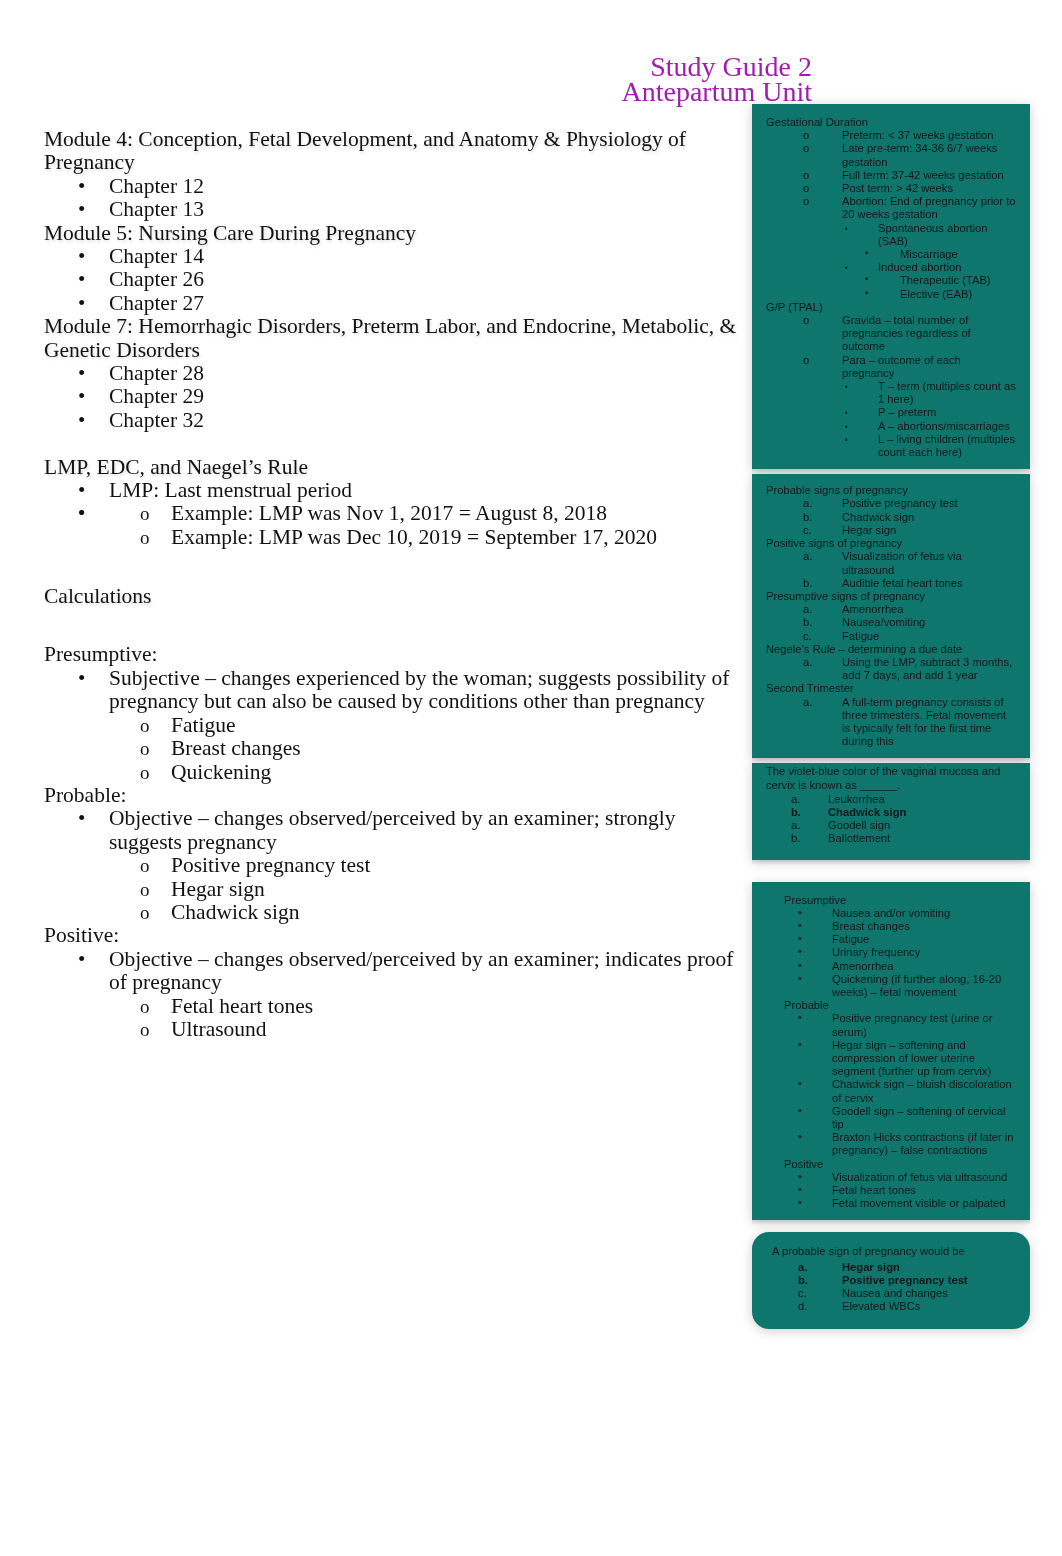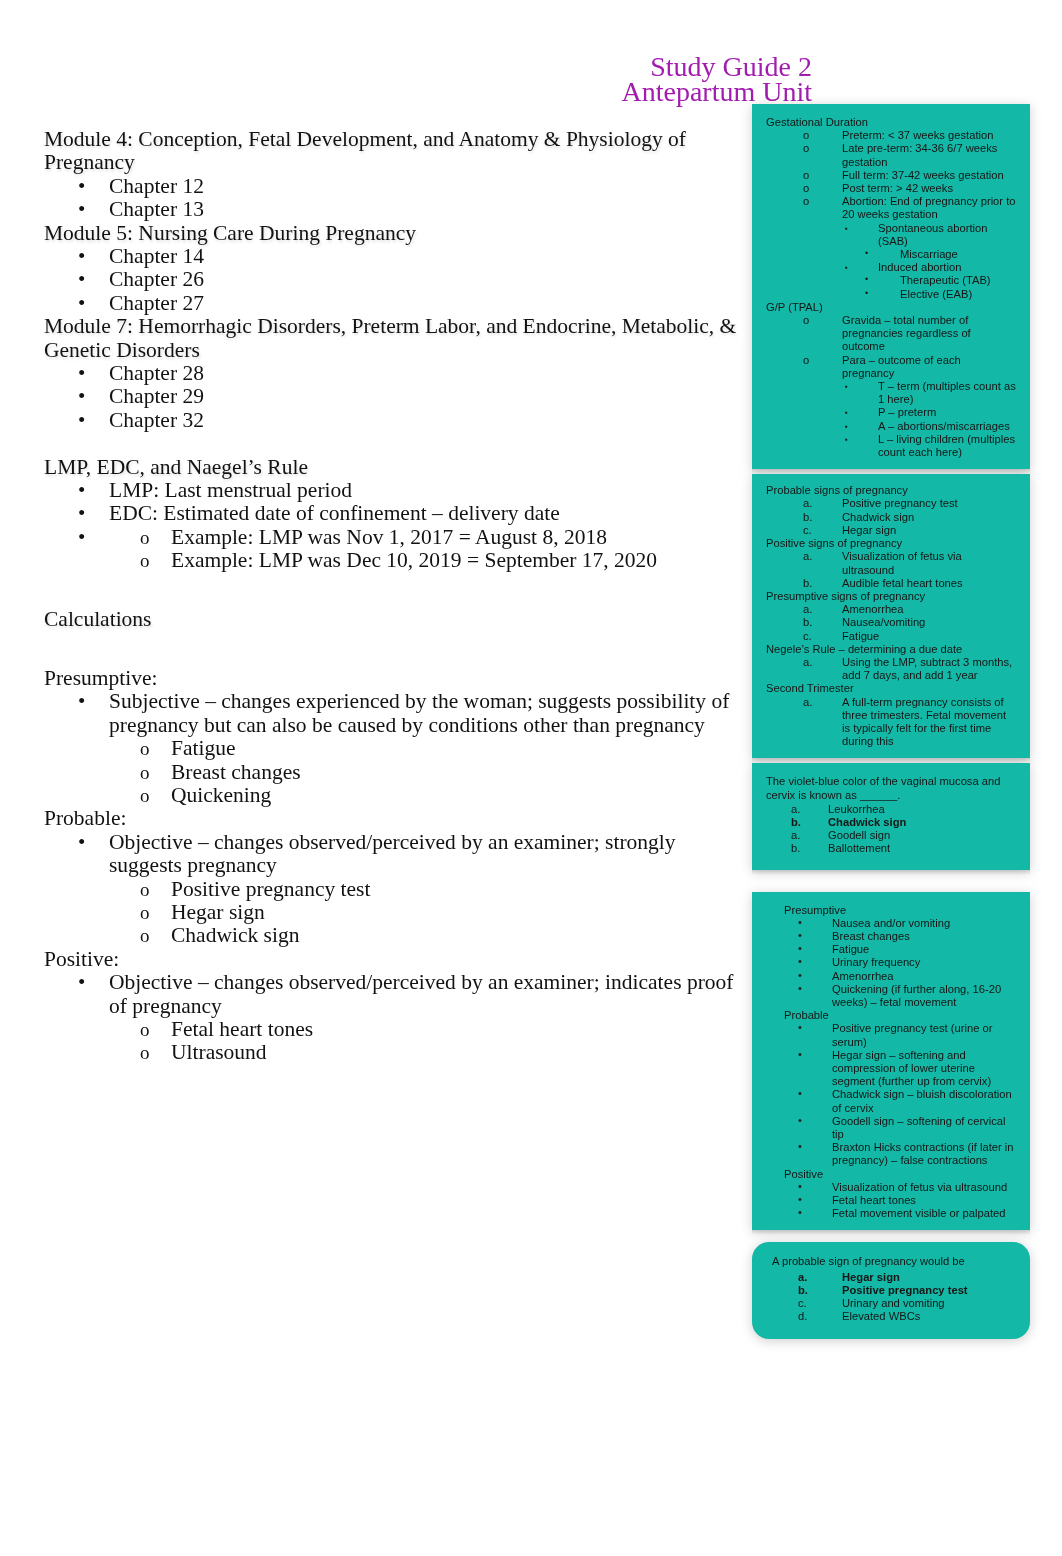--- a/index.html
+++ b/index.html
@@ -96,21 +96,21 @@
   
   #sidebar {
     position: absolute;
     left: 752px;
     top: 104px;
     width: 278px;
     font-family: "Liberation Sans", sans-serif;
     filter: drop-shadow(0 2px 6px rgba(0,0,0,0.19));
   }
   .panel {
-    background: #14b8a6;
+    background: #0f766e;
     position: relative;
     box-sizing: border-box;
     padding: 10px 14px 10px 14px;
   }
   .panel + .panel {
     margin-top: 5px;
   }
   .panel::after {
     content: "";
     position: absolute;
@@ -213,21 +213,21 @@
       <li><span class="bullet-dot">•</span><span>Chapter 32</span></li>
     </ul>
 
     <div class="spacer-line"></div>
 
     <div class="blk lvl0">
       <span class="heading-shadow">LMP, EDC, and Naegel’s Rule</span>
     </div>
     <ul class="b1 blk">
       <li><span class="bullet-dot">•</span><span>LMP: Last menstrual period</span></li>
-      <li><span class="bullet-dot">•</span><span>EDC: Estimated date of confinement – delivery date</span></li>
+      <li><span class="bullet-dot">•</span></li>
       <li><span class="bullet-dot">•</span></li>
     </ul>
     <ul class="b2 blk">
       <li><span class="bullet-o">o</span><span>Example: LMP was Nov 1, 2017 = August 8, 2018</span></li>
       <li><span class="bullet-o">o</span><span>Example: LMP was Dec 10, 2019 = September 17, 2020</span></li>
     </ul>
 
     <div class="spacer-line"></div>
     <div class="spacer-half"></div>
 
@@ -318,21 +318,21 @@
       <div class="s-txt s-l0">Negele’s Rule – determining a due date</div>
       <ul class="s-list s-txt">
         <li class="s-li m1"><span class="mk">a.</span><span>Using the LMP, subtract 3 months, add 7 days, and add 1 year</span></li>
       </ul>
       <div class="s-txt s-l0">Second Trimester</div>
       <ul class="s-list s-txt">
         <li class="s-li m1"><span class="mk">a.</span><span>A full-term pregnancy consists of three trimesters. Fetal movement is typically felt for the first time during this</span></li>
       </ul>
     </div>
 
-    <div class="panel" style="padding-top:12px;padding-bottom:14px;">
+    <div class="panel" style="padding-top:2px;padding-bottom:14px;">
       <div class="s-txt s-l0">The violet-blue color of the vaginal mucosa and cervix is known as ______.</div>
       <ul class="s-list s-txt" style="margin-top:1px;">
         <li class="s-li m1" style="padding-left:62px;"><span class="mk" style="left:25px;">a.</span><span>Leukorrhea</span></li>
         <li class="s-li m1" style="padding-left:62px;"><span class="mk bold" style="left:25px;">b.</span><span class="bold">Chadwick sign</span></li>
         <li class="s-li m1" style="padding-left:62px;"><span class="mk" style="left:25px;">a.</span><span>Goodell sign</span></li>
         <li class="s-li m1" style="padding-left:62px;"><span class="mk" style="left:25px;">b.</span><span>Ballottement</span></li>
       </ul>
     </div>
 
     <div class="panel" style="padding-top:12px;margin-top:22px;padding-left:32px;">
@@ -359,20 +359,20 @@
         <li class="s-li d1"><span class="mk">•</span><span>Fetal heart tones</span></li>
         <li class="s-li d1"><span class="mk">•</span><span>Fetal movement visible or palpated</span></li>
       </ul>
     </div>
 
     <div class="panel" style="padding-top:13px;padding-bottom:16px;margin-top:12px;border-radius:17px;">
       <div class="s-txt s-l0" style="padding-left:6px;">A probable sign of pregnancy would be</div>
       <ul class="s-list s-txt" style="margin-top:2px;">
         <li class="s-li m1" style="padding-left:76px;"><span class="mk bold" style="left:32px;">a.</span><span class="bold">Hegar sign</span></li>
         <li class="s-li m1" style="padding-left:76px;"><span class="mk bold" style="left:32px;">b.</span><span class="bold">Positive pregnancy test</span></li>
-        <li class="s-li m1" style="padding-left:76px;"><span class="mk" style="left:32px;">c.</span><span>Urinary and vomiting</span></li>
+        <li class="s-li m1" style="padding-left:76px;"><span class="mk" style="left:32px;">c.</span><span>Nausea and changes</span></li>
         <li class="s-li m1" style="padding-left:76px;"><span class="mk" style="left:32px;">d.</span><span>Elevated WBCs</span></li>
       </ul>
     </div>
 
   </div>
 
 </div>
 
 </body></html>

